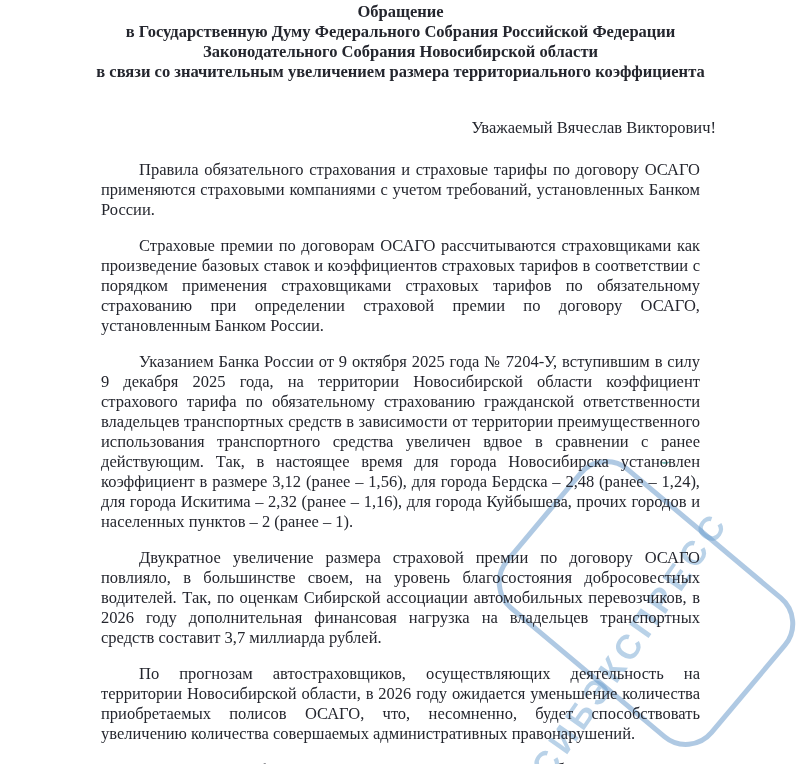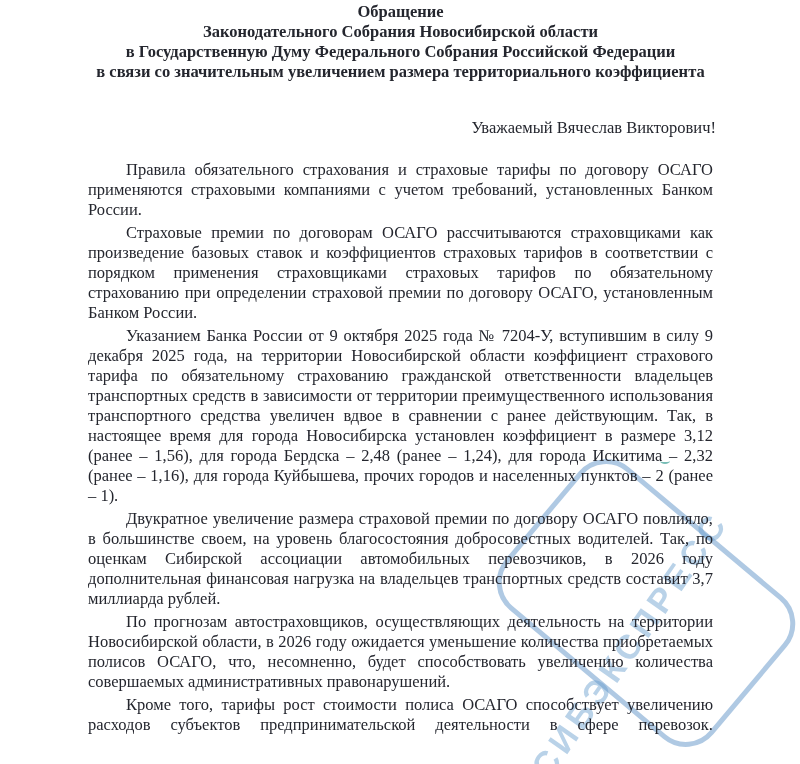--- a/index.html
+++ b/index.html
@@ -31,21 +31,21 @@
     white-space: nowrap;
   }
   .salutation {
     margin-top: 36px;
     text-align: right;
     font-size: 16.5px;
     line-height: 20px;
   }
   .body-block { margin-top: 22px; }
   .body-block p {
-    margin: 3px;
+    margin: 16px;
     font-size: 16.5px;
     line-height: 20px;
     text-align: justify;
     text-indent: 38px;
   }
   .body-block p.fill-last { text-align-last: justify; }
 
   
   .wm-border {
     position: absolute;
@@ -93,22 +93,22 @@
 
   <div class="wm-border"></div>
   <div class="wm-text">СИБЭКСПРЕСС</div>
 
   <div class="artifact"></div>
 
   <div class="content">
 
     <div class="title-block">
       <div class="title-line">Обращение</div>
+      <div class="title-line">в Государственную Думу Федерального Собрания Российской Федерации</div>
       <div class="title-line">Законодательного Собрания Новосибирской области</div>
-      <div class="title-line">в Государственную Думу Федерального Собрания Российской Федерации</div>
       <div class="title-line">в связи со значительным увеличением размера территориального коэффициента</div>
     </div>
 
     <div class="salutation">Уважаемый Вячеслав Викторович!</div>
 
     <div class="body-block">
       <p>Правила обязательного страхования и страховые тарифы по договору ОСАГО применяются страховыми компаниями с учетом требований, установленных Банком России.</p>
       <p>Страховые премии по договорам ОСАГО рассчитываются страховщиками как произведение базовых ставок и коэффициентов страховых тарифов в соответствии с порядком применения страховщиками страховых тарифов по обязательному страхованию при определении страховой премии по договору ОСАГО, установленным Банком России.</p>
       <p>Указанием Банка России от 9 октября 2025 года № 7204-У, вступившим в силу 9 декабря 2025 года, на территории Новосибирской области коэффициент страхового тарифа по обязательному страхованию гражданской ответственности владельцев транспортных средств в зависимости от территории преимущественного использования транспортного средства увеличен вдвое в сравнении с ранее действующим. Так, в настоящее время для города Новосибирска установлен коэффициент в размере 3,12 (ранее – 1,56), для города Бердска – 2,48 (ранее – 1,24), для города Искитима – 2,32 (ранее – 1,16), для города Куйбышева, прочих городов и населенных пунктов – 2 (ранее – 1).</p>
       <p>Двукратное увеличение размера страховой премии по договору ОСАГО повлияло, в большинстве своем, на уровень благосостояния добросовестных водителей. Так, по оценкам Сибирской ассоциации автомобильных перевозчиков, в 2026 году дополнительная финансовая нагрузка на владельцев транспортных средств составит 3,7 миллиарда рублей.</p>

